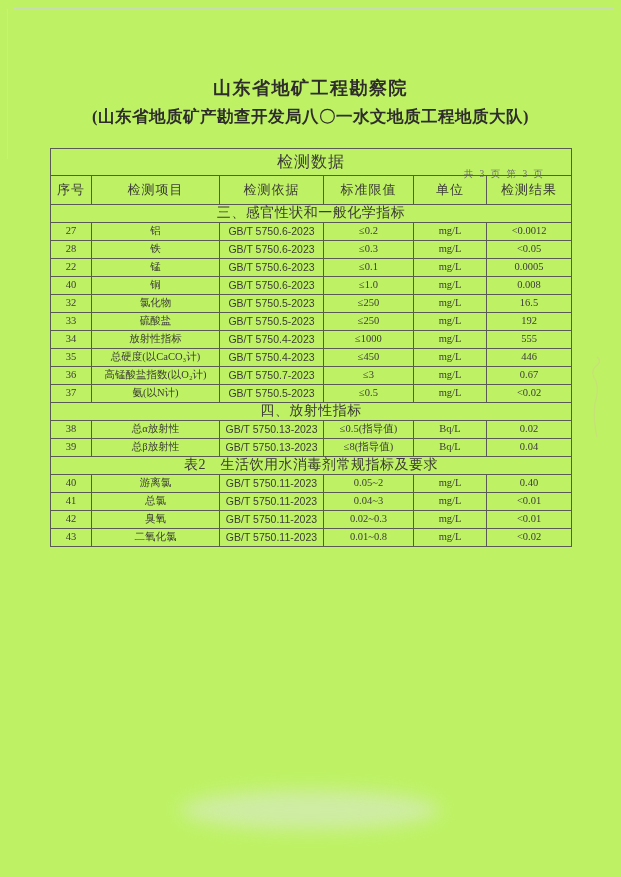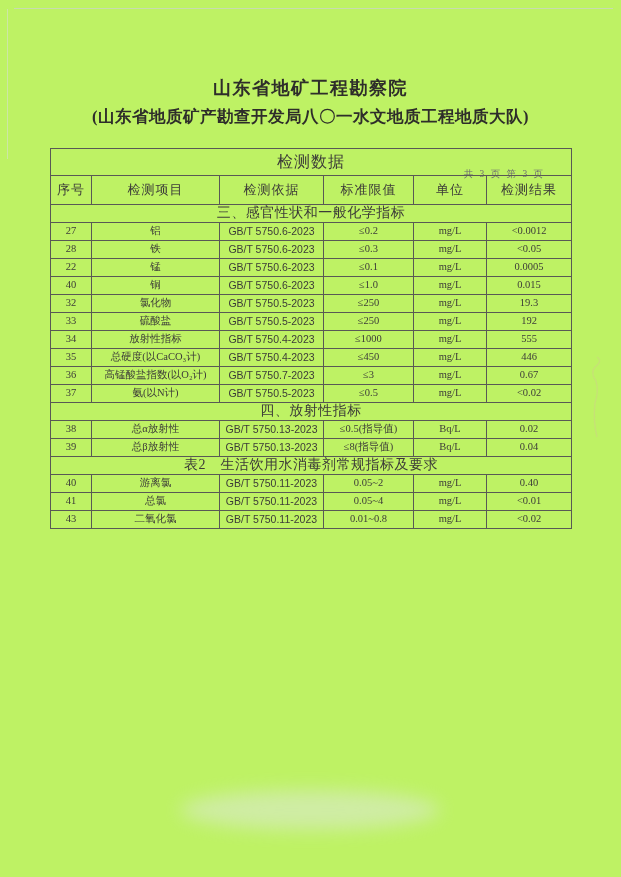--- a/index.html
+++ b/index.html
@@ -120,29 +120,29 @@
           <td>≤0.1</td>
           <td>mg/L</td>
           <td>0.0005</td>
         </tr>
       <tr class="data-row">
           <td>40</td>
           <td>铜</td>
           <td class="c-method">GB/T 5750.6-2023</td>
           <td>≤1.0</td>
           <td>mg/L</td>
-          <td>0.015</td>
+          <td>0.008</td>
         </tr>
       <tr class="data-row">
           <td>32</td>
           <td>氯化物</td>
           <td class="c-method">GB/T 5750.5-2023</td>
           <td>≤250</td>
           <td>mg/L</td>
-          <td>19.3</td>
+          <td>16.5</td>
         </tr>
       <tr class="data-row">
           <td>33</td>
           <td>硫酸盐</td>
           <td class="c-method">GB/T 5750.5-2023</td>
           <td>≤250</td>
           <td>mg/L</td>
           <td>192</td>
         </tr>
       <tr class="data-row">
@@ -206,21 +206,29 @@
           <td>游离氯</td>
           <td class="c-method">GB/T 5750.11-2023</td>
           <td>0.05~2</td>
           <td>mg/L</td>
           <td>0.40</td>
         </tr>
       <tr class="data-row">
           <td>41</td>
           <td>总氯</td>
           <td class="c-method">GB/T 5750.11-2023</td>
-          <td>0.05~4</td>
+          <td>0.04~3</td>
+          <td>mg/L</td>
+          <td>&lt;0.01</td>
+        </tr>
+      <tr class="data-row">
+          <td>42</td>
+          <td>臭氧</td>
+          <td class="c-method">GB/T 5750.11-2023</td>
+          <td>0.02~0.3</td>
           <td>mg/L</td>
           <td>&lt;0.01</td>
         </tr>
       <tr class="data-row">
           <td>43</td>
           <td>二氧化氯</td>
           <td class="c-method">GB/T 5750.11-2023</td>
           <td>0.01~0.8</td>
           <td>mg/L</td>
           <td>&lt;0.02</td>

